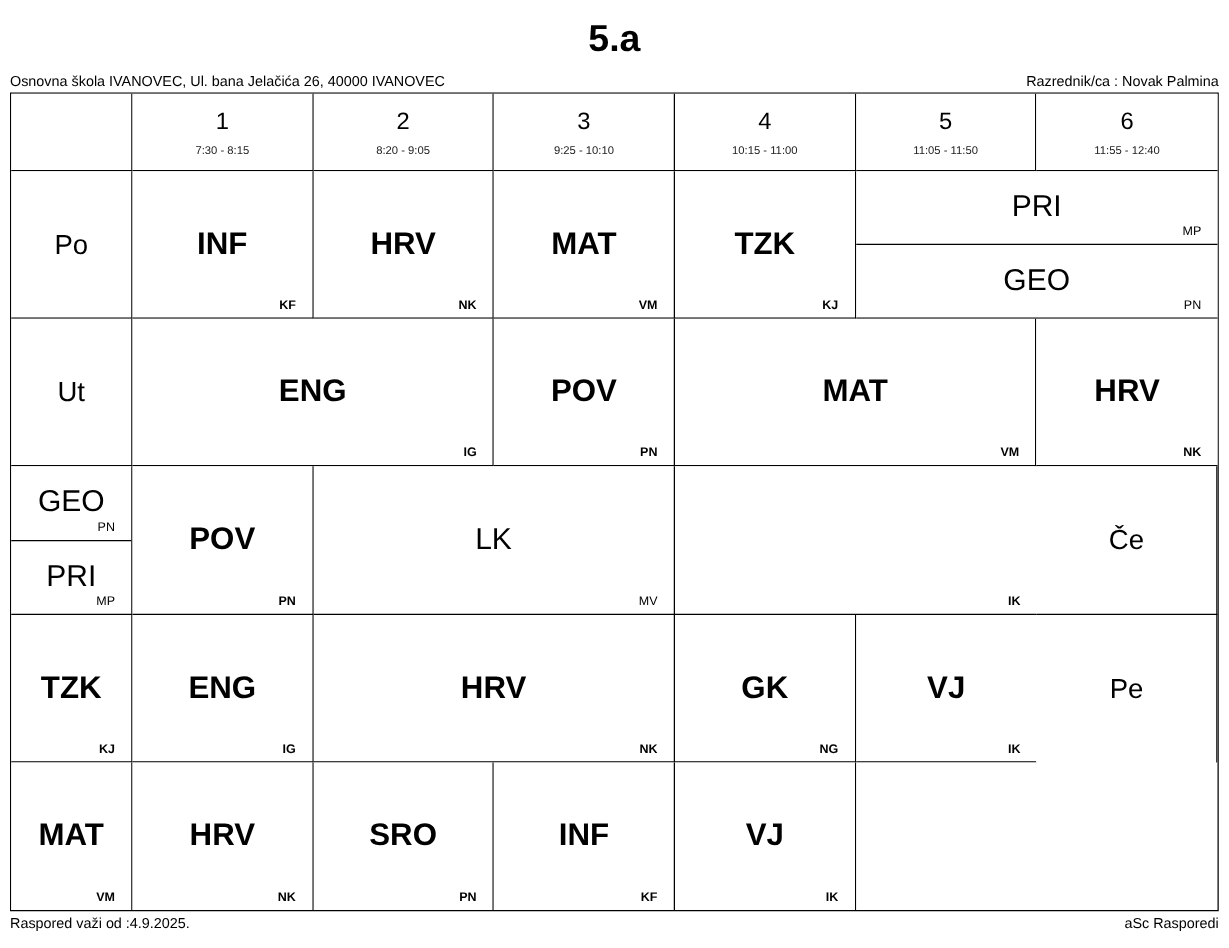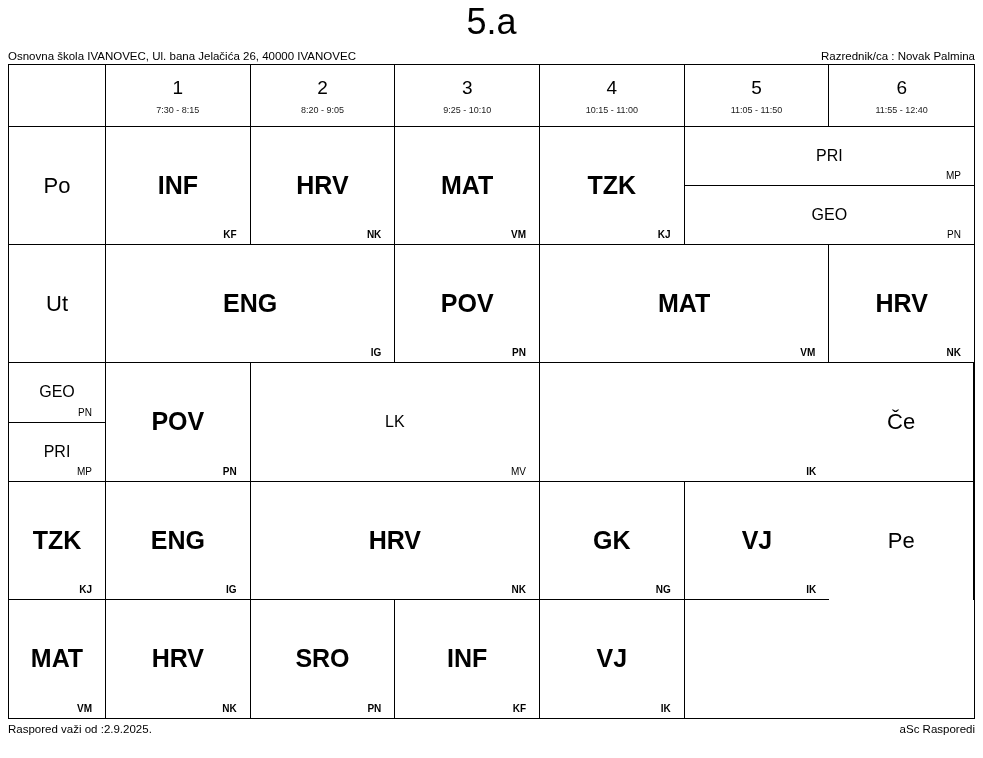--- a/index.html
+++ b/index.html
@@ -5,23 +5,24 @@
   * { box-sizing: border-box; margin: 0; padding: 0; }
   html, body { width: 983px; height: 758px; }
   body {
     font-family: "Liberation Sans", sans-serif;
     background: #ffffff;
     color: #000000;
     padding: 4px 8px 0 8px;
   }
   .page-title {
     text-align: center;
-    font-size: 36px;
+    font-size: 30px;
     line-height: 36px;
-    margin-top: 0;
+    margin-top: 10px;
+    font-weight: bold;
   }
   .top-bar {
     display: flex;
     justify-content: space-between;
     align-items: flex-start;
     font-size: 11.5px;
     margin-top: 10px;
     padding-bottom: 2px;
   }
   .timetable {
@@ -69,21 +70,21 @@
     font-size: 10px;
   }
   .split { display: flex; flex-direction: column; }
   .half {
     flex: 1;
     position: relative;
     display: flex;
     align-items: center;
     justify-content: center;
   }
-  .half .subj { font-size: 16px; }
+  .half .subj { font-size: 24px; }
   .half.top { border-bottom: 1px solid #000; }
   .bottom-bar {
     display: flex;
     justify-content: space-between;
     font-size: 11.5px;
     margin-top: 4px;
   }
 </style>
 </head>
 <body>
@@ -234,15 +235,15 @@
   </div>
   <div class="cell lesson last-row">
     <span class="subj">VJ</span>
     <span class="tch">IK</span>
   </div>
   <div class="cell lesson last-row last-col"></div>
 
 </div>
 
 <div class="bottom-bar">
-  <span>Raspored važi od :2.9.2025.</span>
+  <span>Raspored važi od :4.9.2025.</span>
   <span>aSc Rasporedi</span>
 </div>
 
 </body></html>

